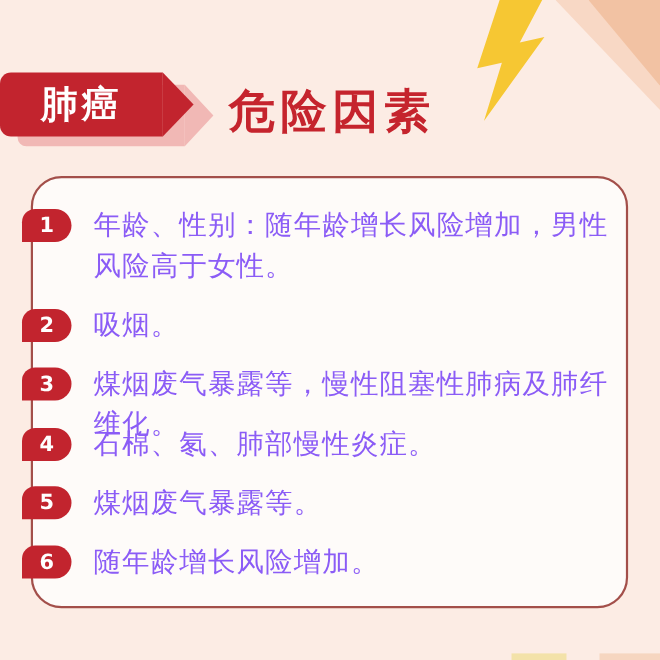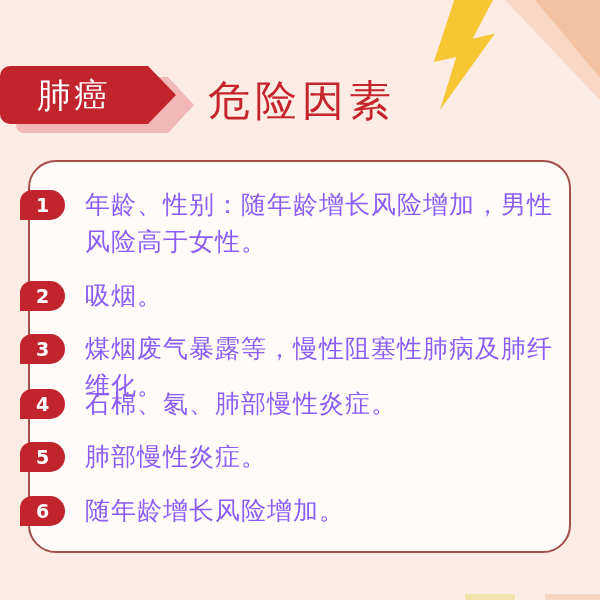--- a/index.html
+++ b/index.html
@@ -46,34 +46,34 @@
   }
   .arrow-red {
     position:absolute; left:0; top:66px;
     width:148px; height:58px;
     background:#c2242e;
     border-radius:10px 0 0 10px;
     text-align:center;
     line-height:58px;
     color:#ffffff;
     font-size:34px;
-    font-weight:normal;
+    font-weight:bold;
     letter-spacing:3px;
   }
   .arrow-red::after {
     content:""; position:absolute; left:100%; top:0;
     width:0; height:0;
     border-top:29px solid transparent;
     border-bottom:29px solid transparent;
     border-left:28px solid #c2242e;
   }
   .page-title {
     position:absolute; left:208px; top:73px;
     font-size:42px;
-    font-weight:normal;
+    font-weight:bold;
     color:#c5242d;
     letter-spacing:5px;
     white-space:nowrap;
   }
 
   
   .card {
     position:absolute; left:28px; top:160px;
     width:543px; height:393px;
     box-sizing:border-box;
@@ -155,21 +155,21 @@
 <div class="item t3">
   <div class="num-badge">3</div>
   <div class="item-text">煤烟废气暴露等，慢性阻塞性肺病及肺纤维化。</div>
 </div>
 <div class="item t4">
   <div class="num-badge">4</div>
   <div class="item-text">石棉、氡、肺部慢性炎症。</div>
 </div>
 <div class="item t5">
   <div class="num-badge">5</div>
-  <div class="item-text">肺部慢性炎症。</div>
+  <div class="item-text">煤烟废气暴露等。</div>
 </div>
 <div class="item t6">
   <div class="num-badge">6</div>
   <div class="item-text">随年龄增长风险增加。</div>
 </div>
 
 <div class="bottom-strip-yellow"></div>
 <div class="bottom-strip-peach"></div>
 
 </body></html>

